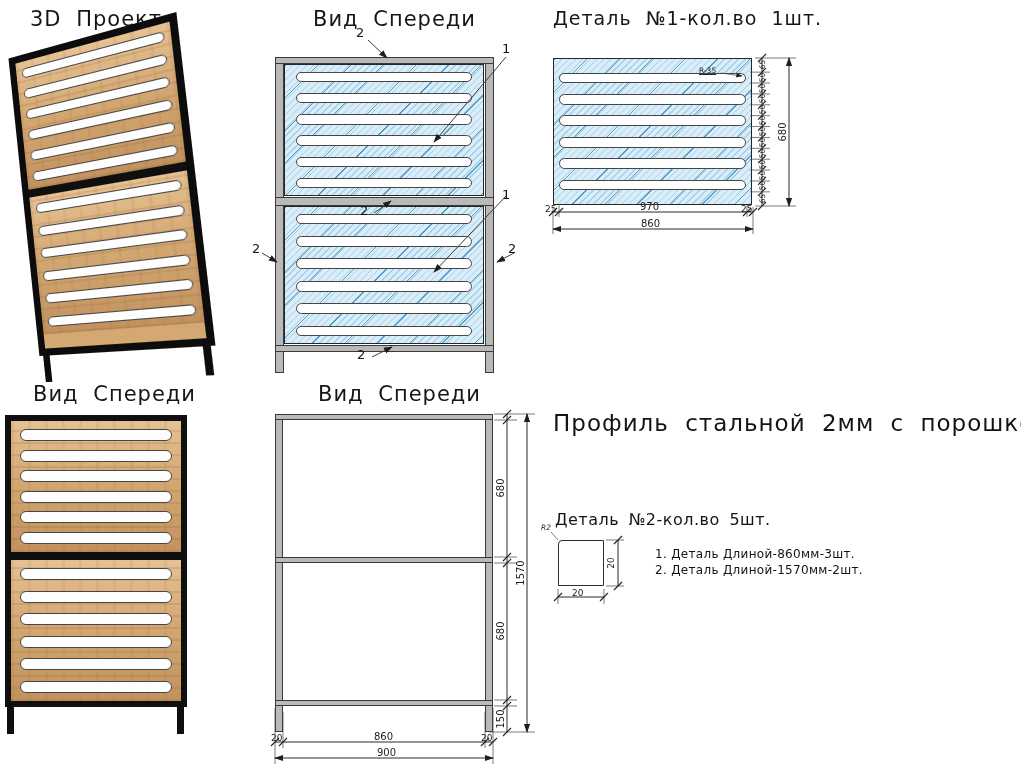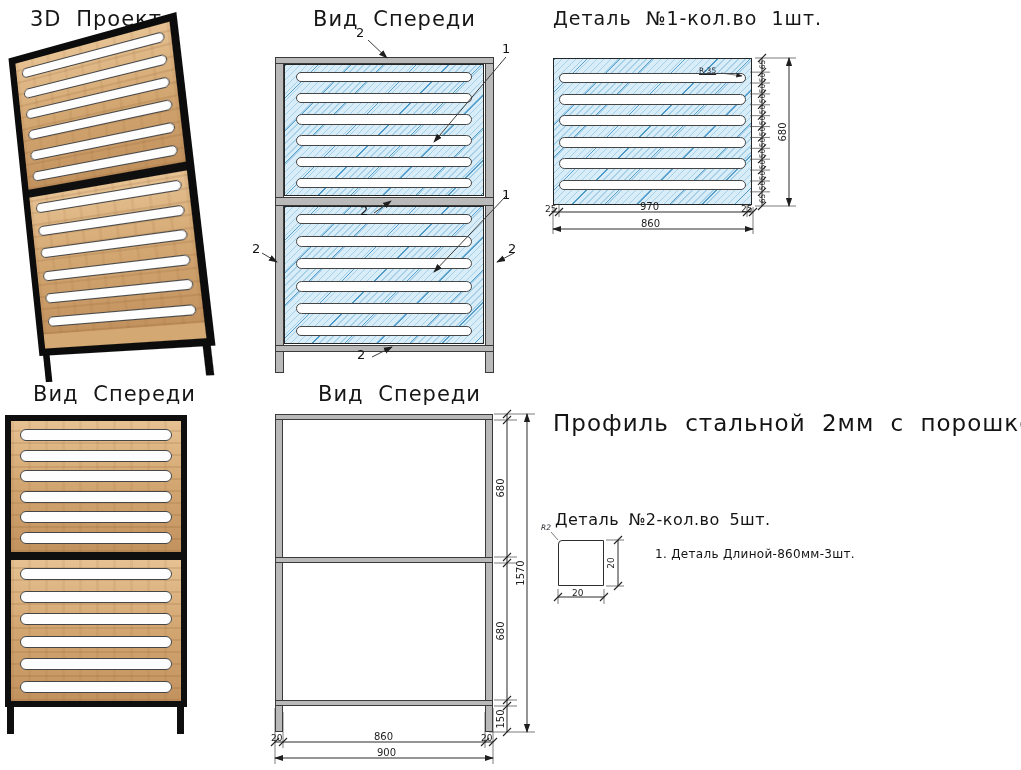--- a/index.html
+++ b/index.html
@@ -173,20 +173,21 @@
 
   <div class="heading" style="left:553px;top:410px;">Профиль стальной 2мм с порошковым</div>
   <div class="subtitle" style="left:555px;top:484px;margin-top:26px;">Деталь №2-кол.во 5шт.</div>
 
   <div class="abs" style="left:558px;top:540px;width:46px;height:46px;border:1.5px solid #2e2e2e;border-top-left-radius:4px;box-sizing:border-box;"></div>
   <div class="rlabel" style="left:541px;top:523px;text-decoration:none;font-style:italic;">R2</div>
   <div class="dim s9" style="left:572px;top:588px;">20</div>
   <div class="vlab" style="left:600px;top:557px;width:22px;font-size:9px;">20</div>
   <div id="profile-notes" class="abs" style="left:655px;top:530px;z-index:60;margin-top:16px;">
       <div class="note">1. Деталь Длиной-860мм-3шт.</div>
+      <div class="note">2. Деталь Длиной-1570мм-2шт.</div>
     </div>
 
   <svg id="ovl" class="ovl" width="1021" height="770" viewBox="0 0 1021 770">
     <defs>
       <marker id="ar" viewBox="0 0 10 10" refX="9" refY="5" markerWidth="9" markerHeight="9" orient="auto-start-reverse">
         <path d="M0,1.5 L10,5 L0,8.5 z" fill="#1e1e1e"></path>
       </marker>
     </defs>
 
     <line class="ld" x1="368" y1="40" x2="387" y2="58" marker-end="url(#ar)"></line>

